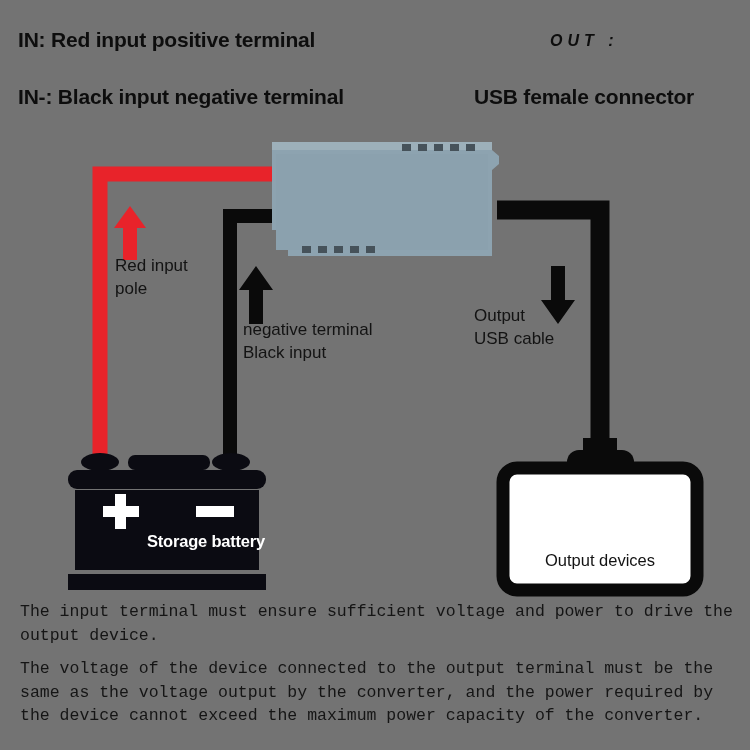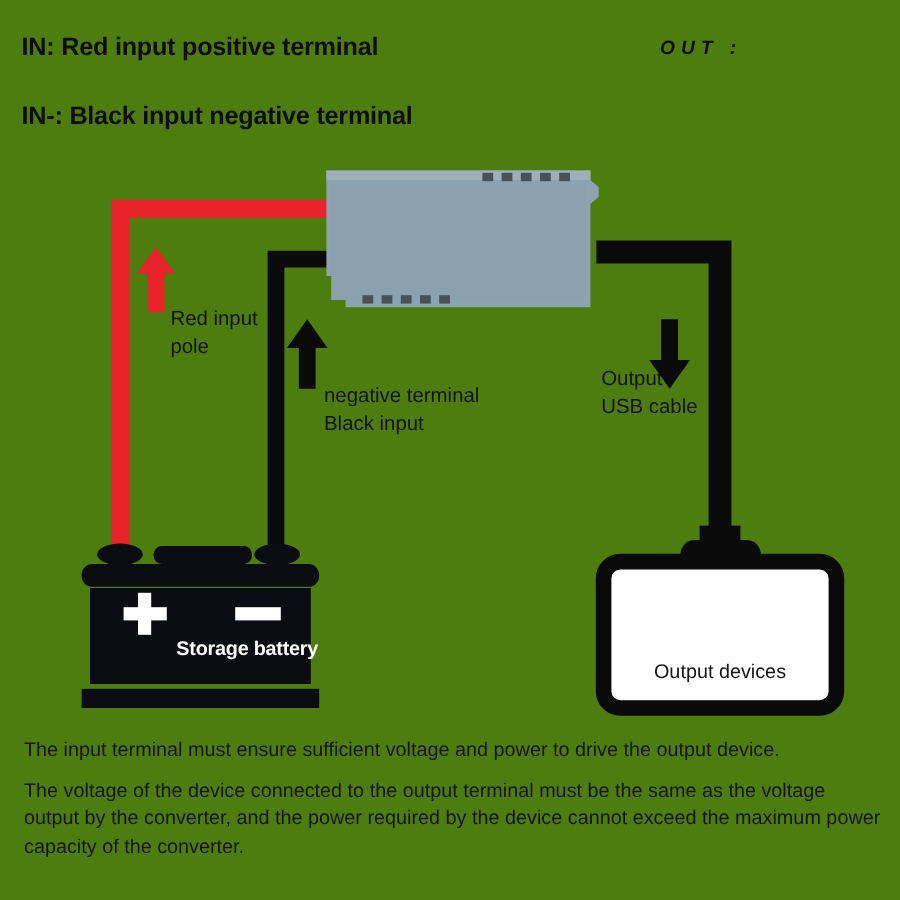--- a/index.html
+++ b/index.html
@@ -9,21 +9,21 @@
     background: #ffffff;
   }
   body {
     font-family: "Liberation Sans", sans-serif;
     color: #111111;
   }
   #page {
     position: relative;
     width: 750px;
     height: 750px;
-    background: #4d7c0f;
+    background: #737373;
     overflow: hidden;
   }
 
   
   .hdr {
     position: absolute;
     font-weight: bold;
     color: #0d0d0d;
     white-space: nowrap;
     letter-spacing: -0.2px;
@@ -48,21 +48,20 @@
     display: block;
   }
 
   
   .dlabel {
     position: absolute;
     font-size: 17px;
     line-height: 23px;
     color: #131313;
     white-space: nowrap;
-    margin-left: 27px;
   }
   #lbl-red    { left: 115px; top: 126px; }
   #lbl-black  { left: 243px; top: 190px; }
   #lbl-out    { left: 474px; top: 176px; }
 
   #lbl-battery {
     position: absolute;
     left: 75px;
     top: 404px;
     width: 184px;
@@ -80,38 +79,40 @@
     width: 190px;
     text-align: center;
     font-size: 16.5px;
     color: #131313;
   }
 
   
   #footer {
     position: absolute;
     left: 20px;
-    top: 614px;
+    top: 600px;
     width: 716px;
+    font-family: Liberation Mono, monospace;
   }
   #footer p {
     margin: 0 0 10px 0;
     font-size: 16.5px;
     line-height: 23.5px;
     color: #151515;
   }
 </style>
 </head>
 <body>
 
 <div id="page">
 
   <div class="hdr" id="hdr-in-pos">IN: Red input positive terminal</div>
   <div class="hdr" id="hdr-in-neg">IN-: Black input negative terminal</div>
   <div class="hdr" id="hdr-out">OUT :</div>
+  <div class="hdr" id="hdr-usb">USB female connector</div>
 
   <div id="diagram">
 
     <svg id="diagram-svg" width="750" height="470" viewBox="0 0 750 470" xmlns="http://www.w3.org/2000/svg">
 
       <g>
         <path d="M 280 46 L 100 46 L 100 338" stroke="#e8232a" stroke-width="15" fill="none" stroke-linecap="butt" stroke-linejoin="miter"></path>
       </g>
 
       <g>

